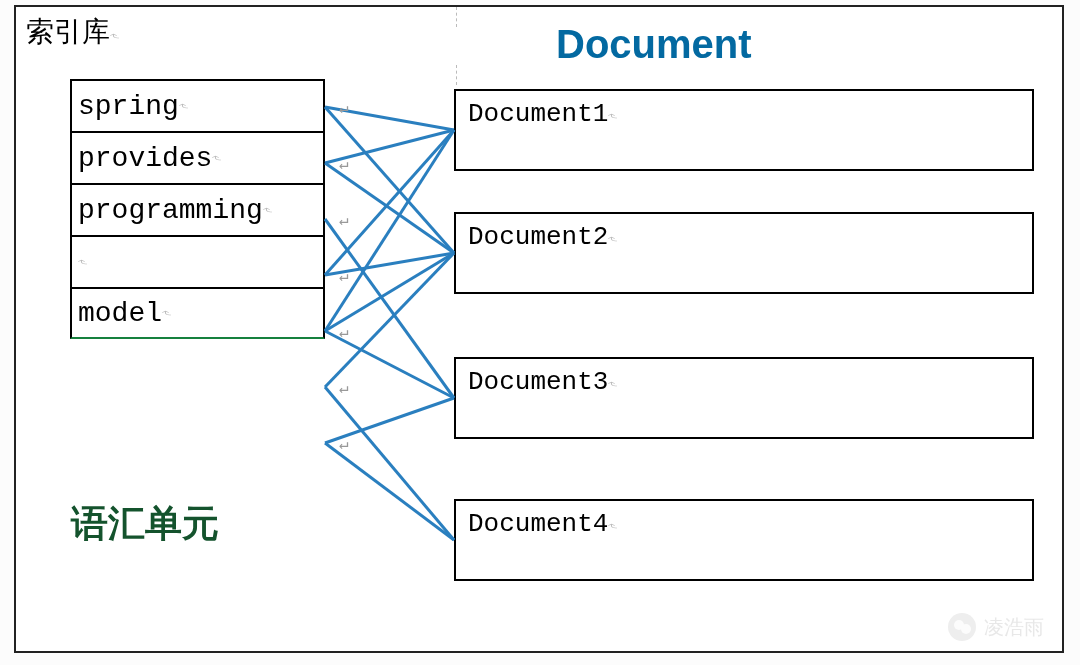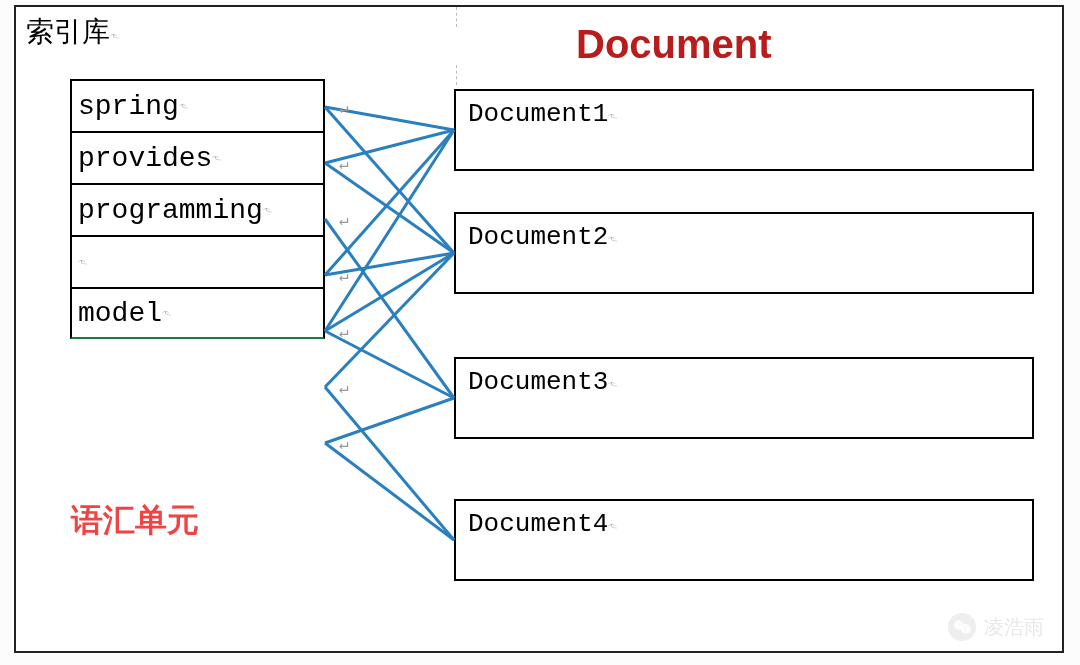--- a/index.html
+++ b/index.html
@@ -21,35 +21,35 @@
     }
     .title-left {
       position: absolute;
       left: 10px;
       top: 6px;
       font-size: 28px;
       color: #000;
     }
     .title-right {
       position: absolute;
-      left: 560px;
+      left: 540px;
       top: 15px;
       font-size: 40px;
       font-weight: bold;
-      color: #b91c1c;
+      color: #0369a1;
       text-shadow: -2px -2px 0 #fff, 2px -2px 0 #fff, -2px 2px 0 #fff, 2px 2px 0 #fff;
       font-family: Arial, sans-serif;
     }
     .bottom-label {
       position: absolute;
       left: 55px;
       top: 492px;
-      font-size: 32px;
+      font-size: 37px;
       font-weight: bold;
-      color: #ef4444;
+      color: #14532d;
       text-shadow: -2px -2px 0 #fff, 2px -2px 0 #fff, -2px 2px 0 #fff, 2px 2px 0 #fff;
       font-family: "SimHei", sans-serif;
     }
     .terms-container {
       position: absolute;
       left: 54px;
       top: 72px;
       width: 255px;
     }
     .term-cell {

